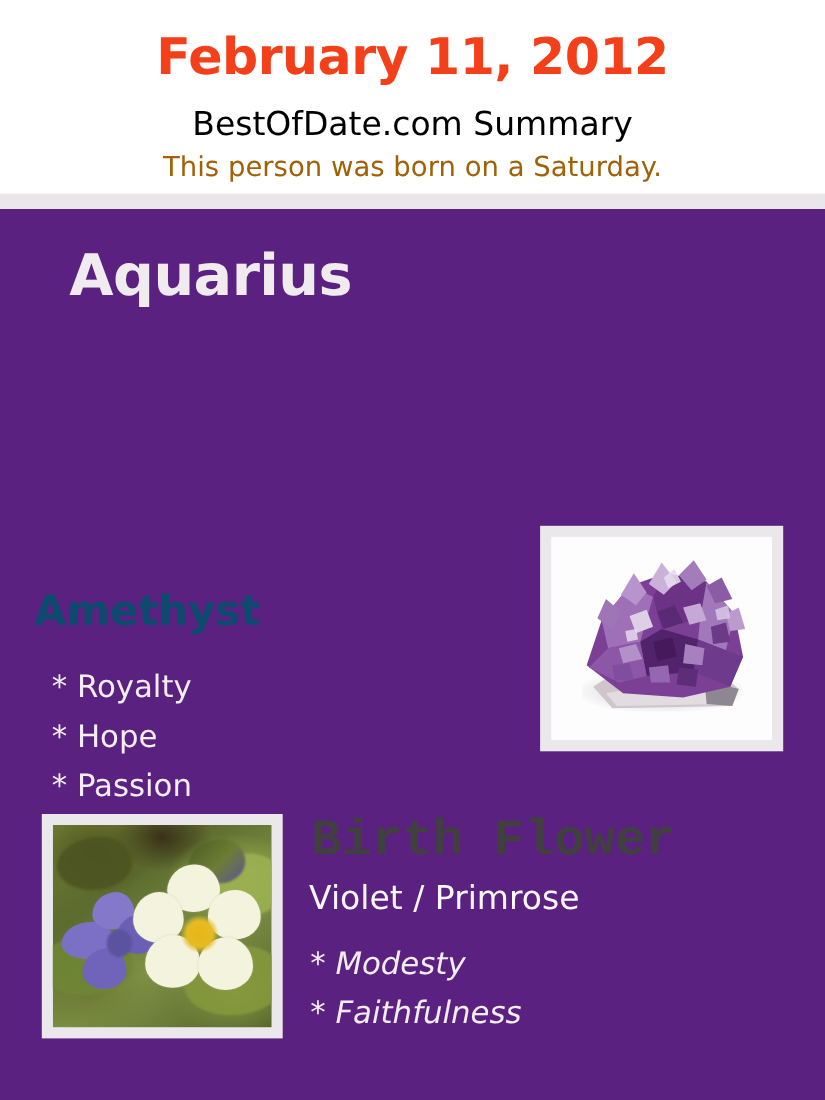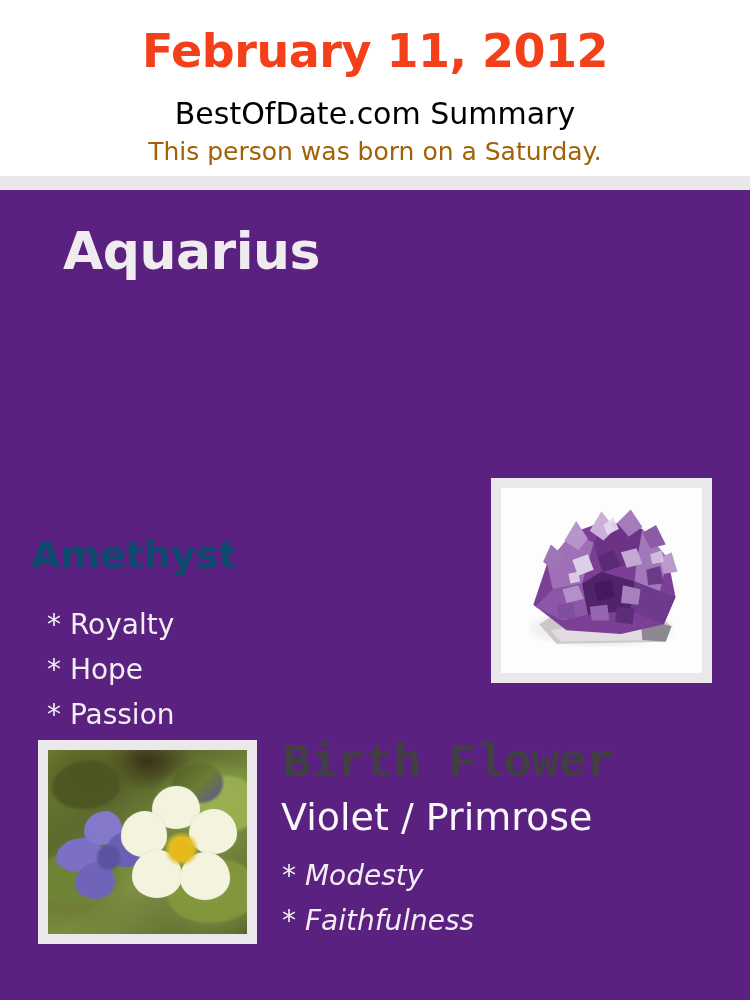--- a/index.html
+++ b/index.html
@@ -141,21 +141,21 @@
     font-size: 46px;
     font-weight: 700;
     color: #404040;
     line-height: 52px;
     font-family: Liberation Mono, monospace;
   }
   .flower-name {
     position: absolute;
     left: 281px;
     top: 795px;
-    font-size: 38px;
+    font-size: 30px;
     font-weight: 400;
     color: #FAF8FA;
     line-height: 44px;
   }
   .flower-traits {
     position: absolute;
     left: 282px;
     top: 853px;
     margin: 0;
     padding: 0;

